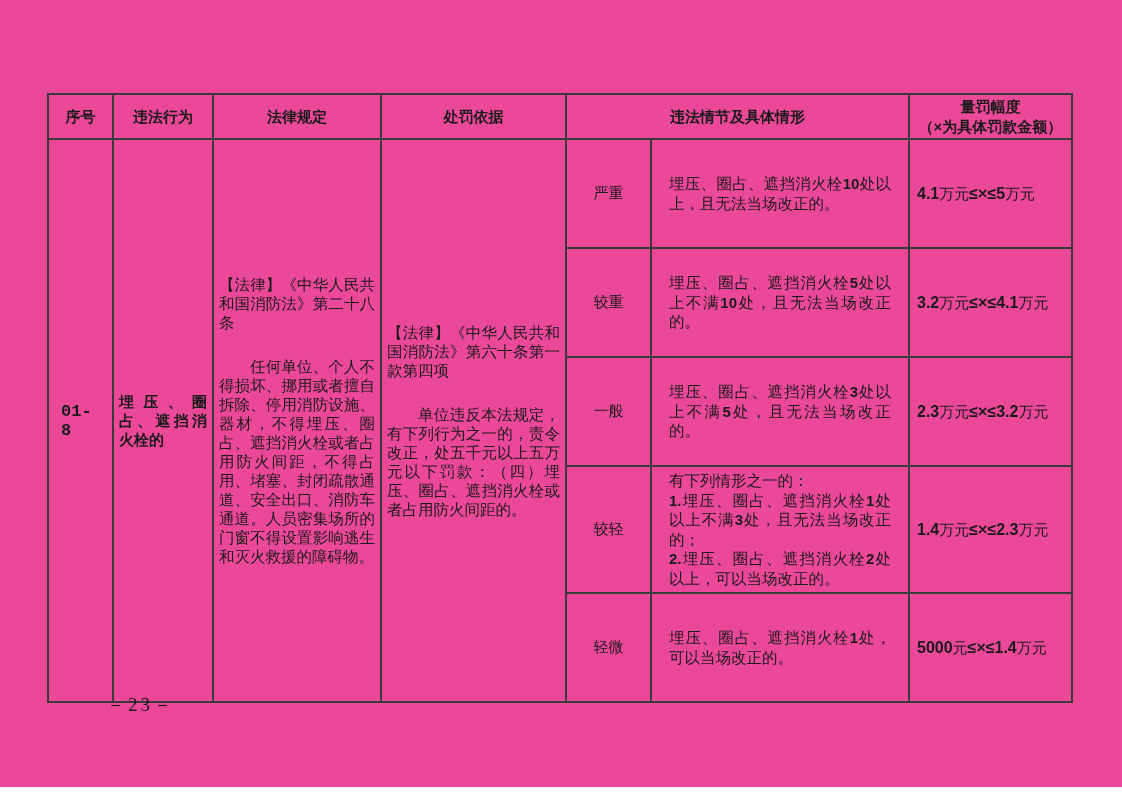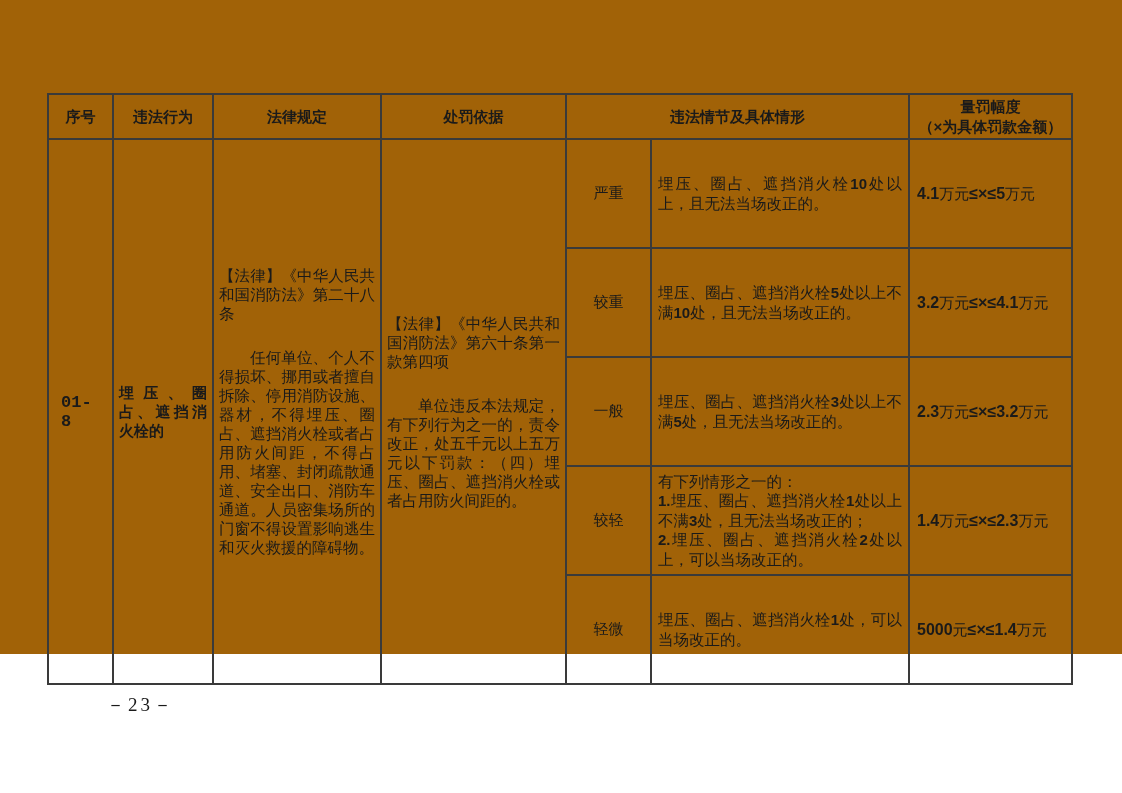--- a/index.html
+++ b/index.html
@@ -4,21 +4,21 @@
 <style>
   * { box-sizing: border-box; margin: 0; padding: 0; }
   html, body { background: #ffffff; }
   body {
     width: 1122px; height: 793px;
     font-family: "Liberation Serif", "DejaVu Serif", serif;
     color: #1a1a1a;
     position: relative;
     overflow: hidden;
   }
-  .sheet { position: absolute; left: 0; top: 0; width: 1122px; height: 654px; background: #a16207; }
+  .sheet { position: absolute; left: 0; top: 0; width: 1122px; height: 787px; background: #ec4899; }
 
   table.penalty {
     position: absolute; left: 47px; top: 93px;
     width: 1024px; height: 585px;
     border-collapse: collapse; table-layout: fixed;
   }
   td, th {
     border: 2px solid #3a3a3a;
     vertical-align: middle;
     padding: 4px 12px;
@@ -59,21 +59,21 @@
 
   td.level-cell {
     font-size: 15px;
     text-align: center;
   }
   td.detail-cell {
     font-size: 15.5px;
     line-height: 19.5px;
     text-align: justify;
     white-space: pre-line;
-    padding: 4px 6px;
+    padding: 4px 17px;
   }
   td.amount-cell {
     font-size: 15px;
     line-height: 21px;
     padding: 4px 7px;
   }
   .num {
     font-family: "Liberation Sans", "DejaVu Sans", sans-serif;
     font-weight: bold;
     font-size: 16px;

